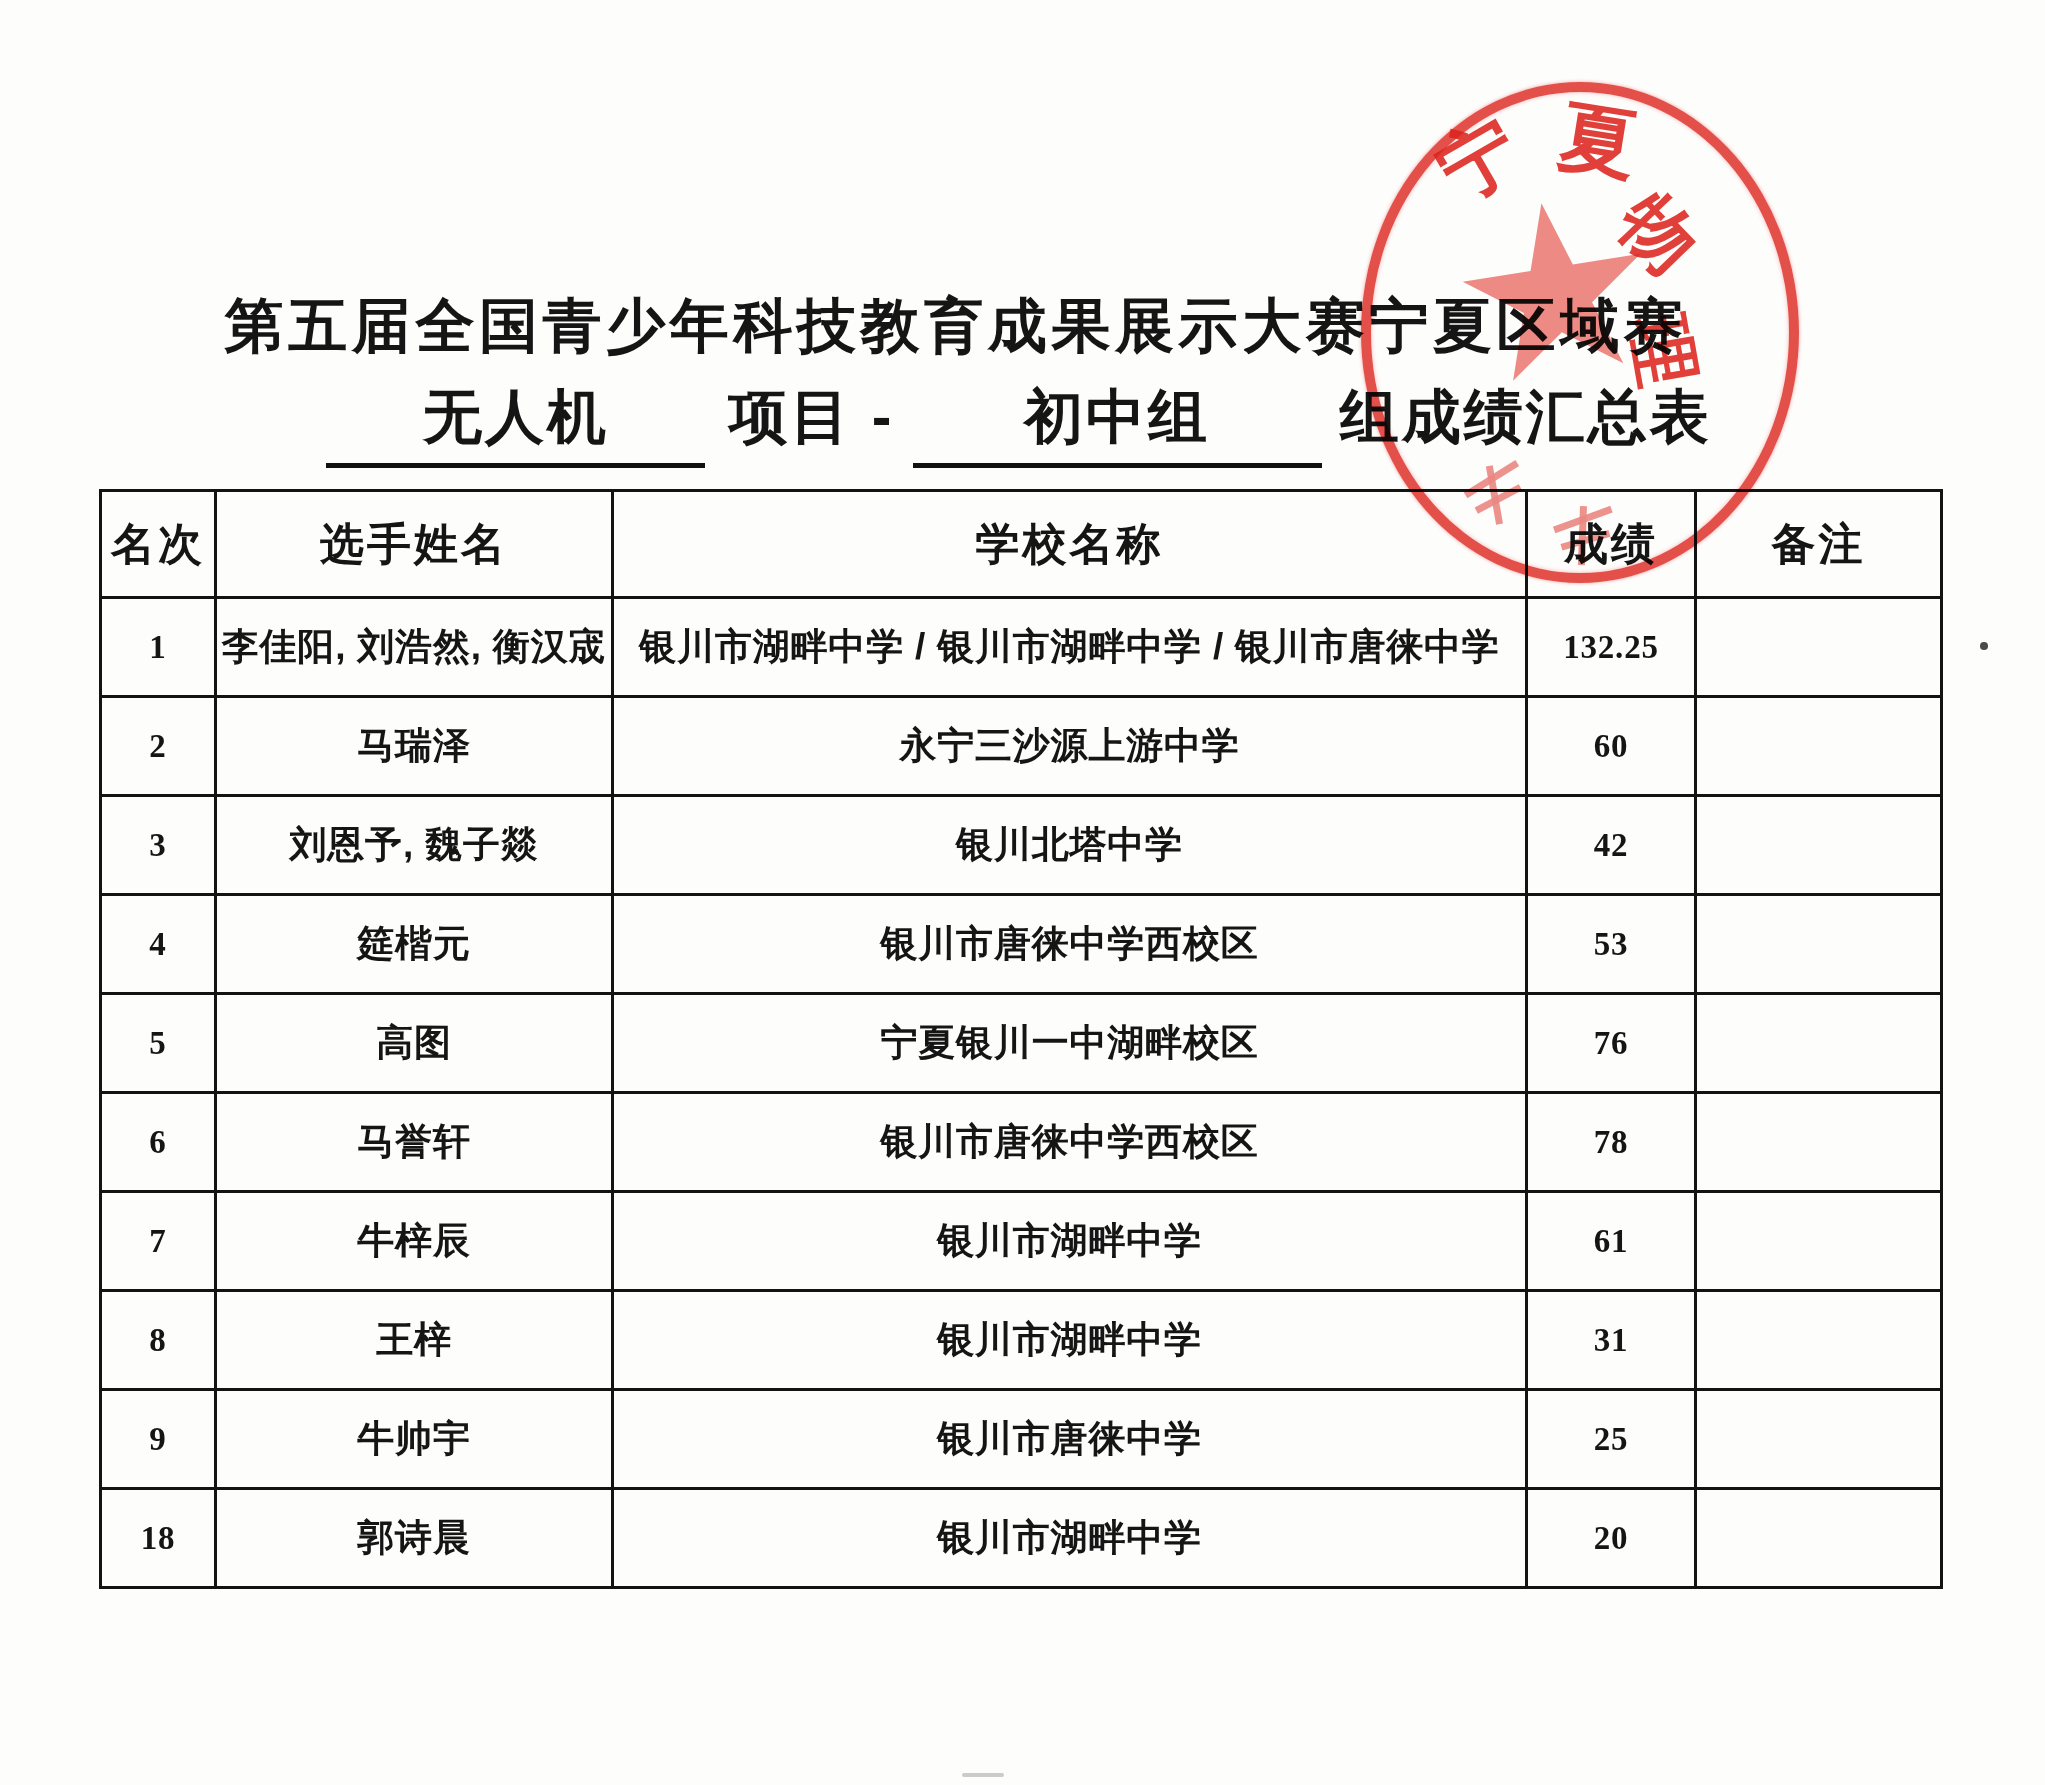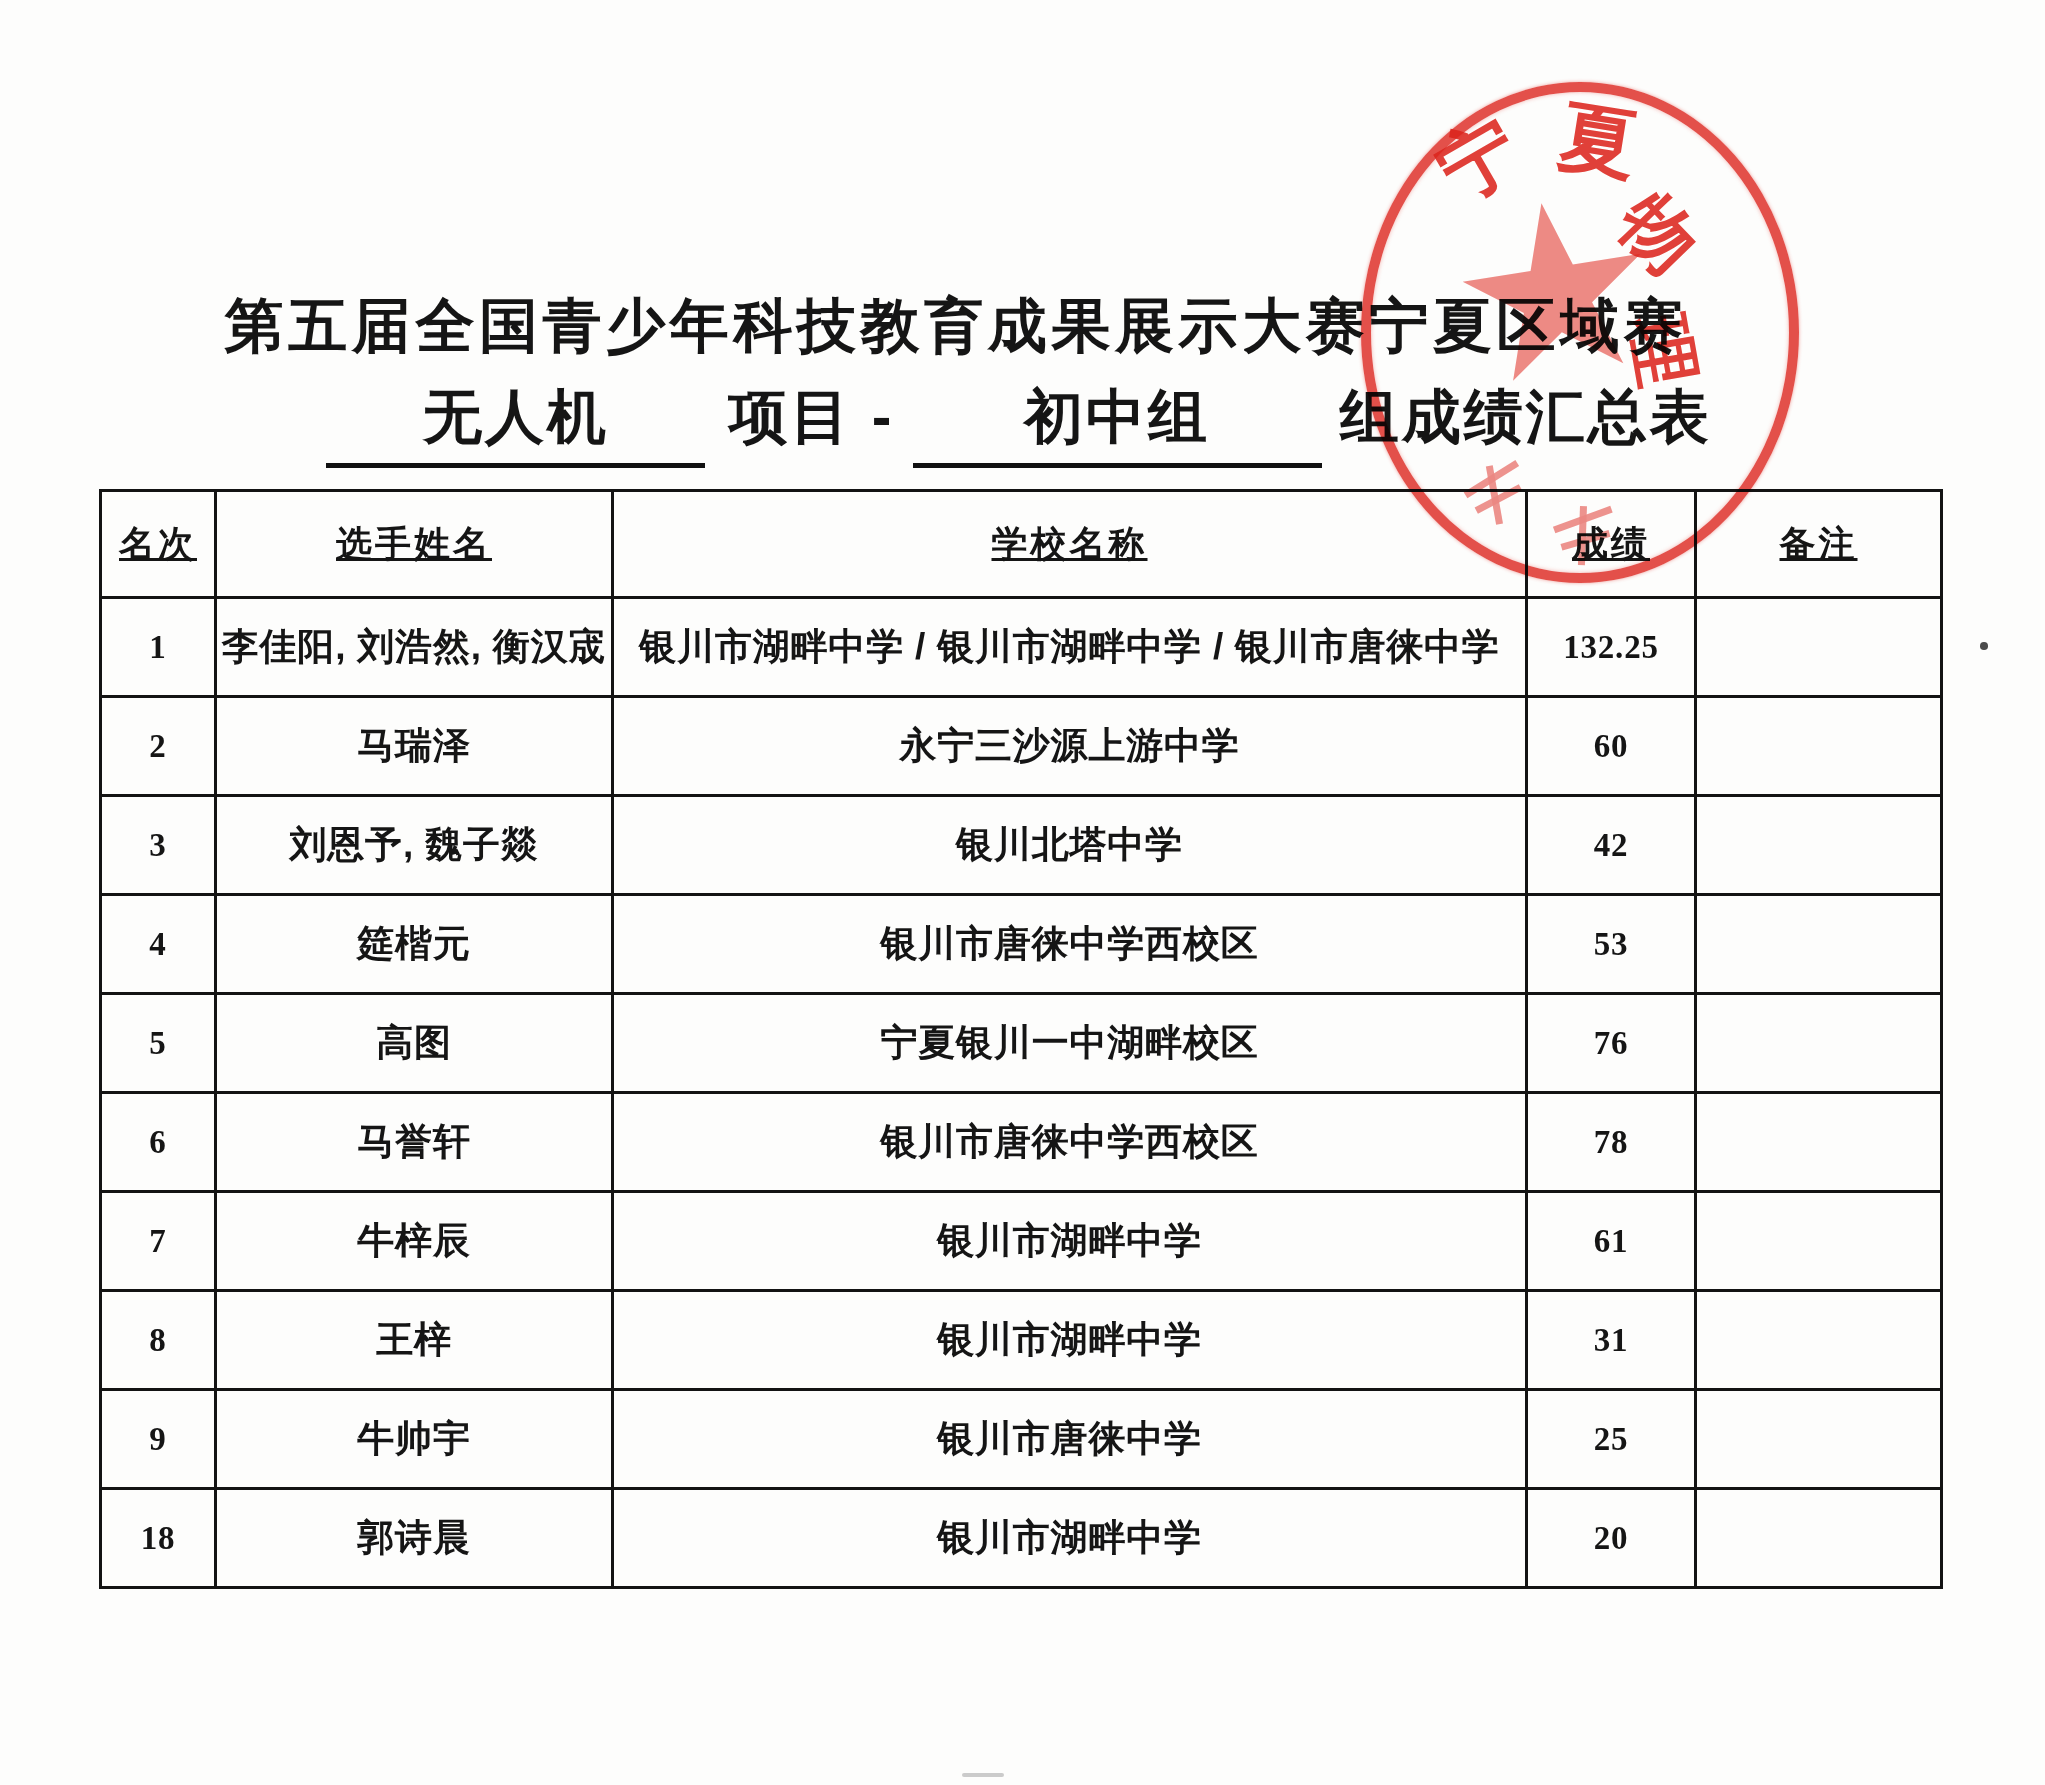--- a/index.html
+++ b/index.html
@@ -81,21 +81,21 @@
     z-index:2;background:transparent;
   }
   table.results td,table.results th{
     border:3px solid #131313;
     text-align:center;vertical-align:middle;
     overflow:hidden;white-space:nowrap;
   }
   table.results{border:3.8px solid #131313;}
   tr.hdr{height:107px;}
   tr.data-row{height:99px;}
-  th.colhead{font-size:36px;font-weight:bold;letter-spacing:3px;text-decoration:underline;}
+  th.colhead{font-size:44px;font-weight:bold;letter-spacing:3px;}
   td.rank,td.score{
     font-family:"Liberation Serif", serif;
     font-size:33px;font-weight:bold;letter-spacing:0.8px;
   }
   td.names,td.school{font-size:37px;font-weight:bold;letter-spacing:0.8px;}
   
   .dot-artifact{
     position:absolute;left:1980px;top:642px;width:7.6px;height:7.6px;
     background:#2c2c2c;border-radius:50%;opacity:.85;z-index:4;
   }

